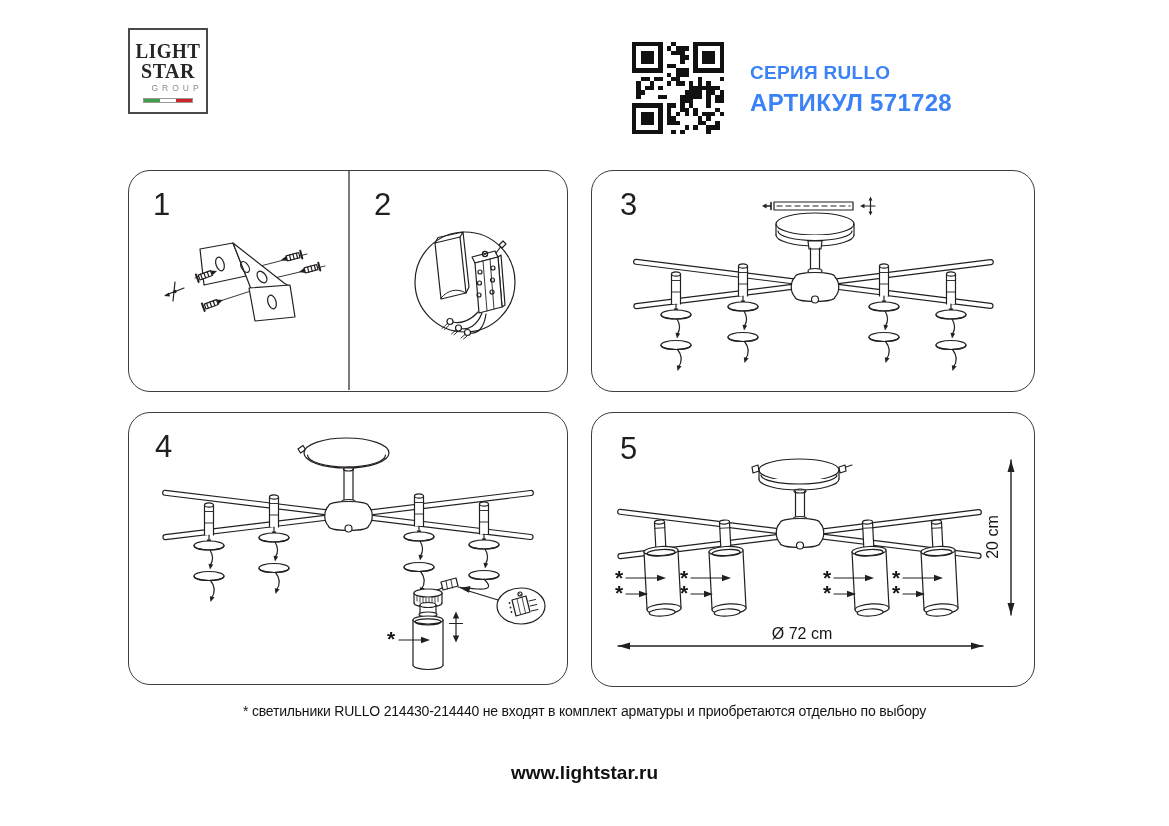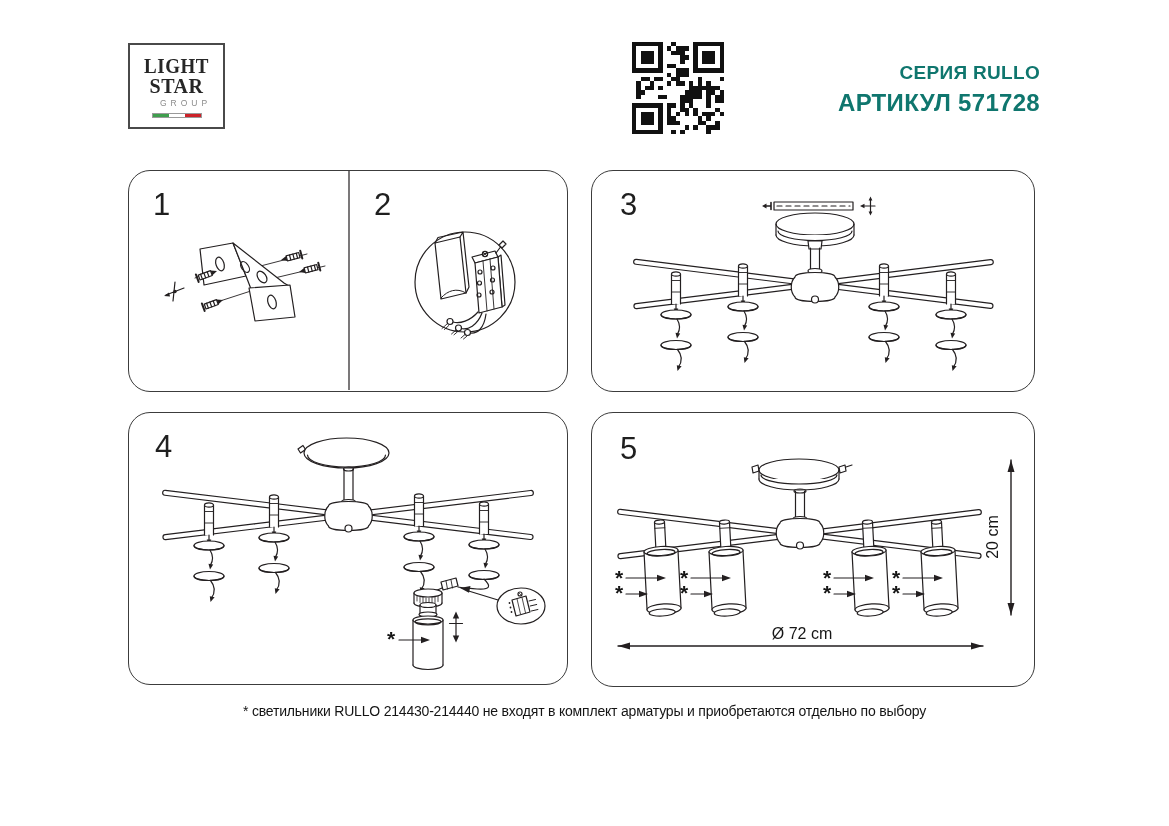--- a/index.html
+++ b/index.html
@@ -3,38 +3,38 @@
 <meta charset="utf-8">
 <style>
   * { margin:0; padding:0; box-sizing:border-box; }
   html,body { background:#fff; }
   .page {
     position:relative; width:1169px; height:826px; background:#ffffff;
     font-family:"Liberation Sans","DejaVu Sans",sans-serif; color:#161616; overflow:hidden;
   }
   
   .logo-box {
-    position:absolute; left:128px; top:43px; width:97px; height:86px;
+    position:absolute; left:128px; top:28px; width:80px; height:86px;
     border:2px solid #4a4a4a; background:#fff; text-align:center; padding-top:11px;
   }
   .logo-word1,.logo-word2 {
     font-family:"Liberation Serif","DejaVu Serif",serif; font-weight:bold; color:#262626;
     line-height:1.0; letter-spacing:.5px; transform:scaleY(1.08);
   }
   .logo-word1 { font-size:19px; }
   .logo-word2 { font-size:20px; }
   .logo-word3 { font-size:8.5px; letter-spacing:4px; color:#8b8b8b; margin-top:3px; padding-left:18px; }
   .logo-flag { display:flex; width:50px; height:5px; margin:5px auto 0; border:1px solid #999; }
   .logo-flag span { flex:1; }
   .page-title {
     position:absolute; left:233px; top:53px; font-size:21.5px; line-height:25px;
     font-weight:bold; color:#101010; letter-spacing:.2px;
   }
   .qr-wrap { position:absolute; left:632px; top:42px; width:92px; height:92px; }
-  .series-block { position:absolute; left:750px; top:62px; width:290px; text-align:right; color:#0f766e; }
+  .series-block { position:absolute; left:750px; top:62px; width:290px; text-align:left; color:#3b82f6; }
   .series-line { font-size:19px; font-weight:bold; letter-spacing:.3px; }
   .article-line { font-size:24px; font-weight:bold; margin-top:5px; letter-spacing:.3px; }
   
   .panel {
     position:absolute; border:1.6px solid #3c3c3c; border-radius:22px; background:#fff;
   }
   .p12 { left:128px; top:170px; width:440px; height:222px; }
   .p3  { left:591px; top:170px; width:444px; height:222px; }
   .p4  { left:128px; top:412px; width:440px; height:273px; }
   .p5  { left:591px; top:412px; width:444px; height:275px; }
@@ -618,13 +618,14 @@
       <g>
         <path d="M419,47 V202" stroke-width="1.4"></path>
         <polygon points="419,47 415.5,59 422.5,59" fill="#231f20" stroke="none"></polygon>
         <polygon points="419,202 415.5,190 422.5,190" fill="#231f20" stroke="none"></polygon>
         <text class="svgtxt dim" x="406" y="124" text-anchor="middle" transform="rotate(-90 406 124)">20 cm</text>
       </g>
     </svg>
   </div>
 
   <div class="footnote">* светильники RULLO 214430-214440 не входят в комплект арматуры и приобретаются отдельно по выбору</div>
+  <div class="website">www.lightstar.ru</div>
 </div>
 
 </body></html>

